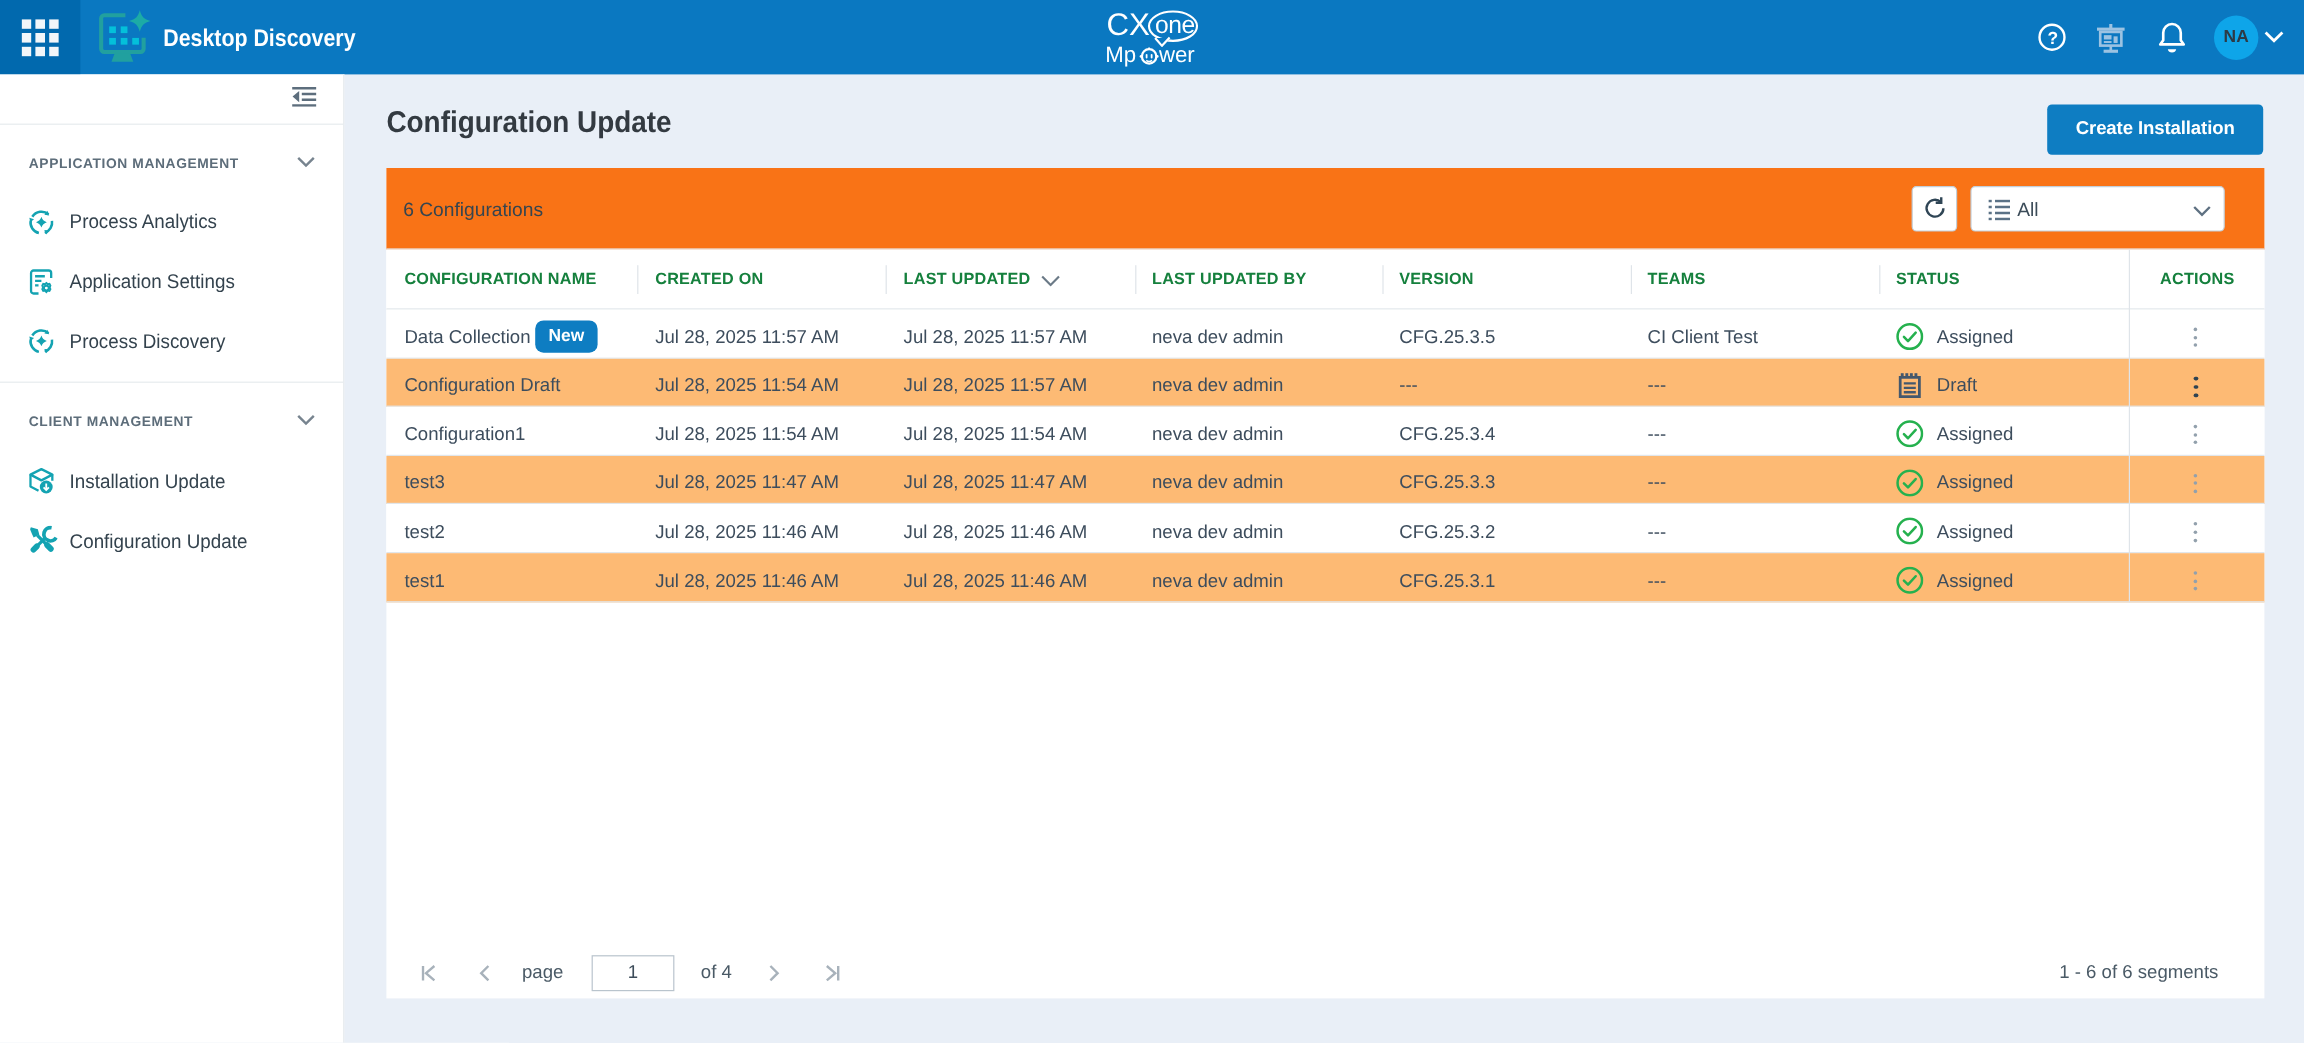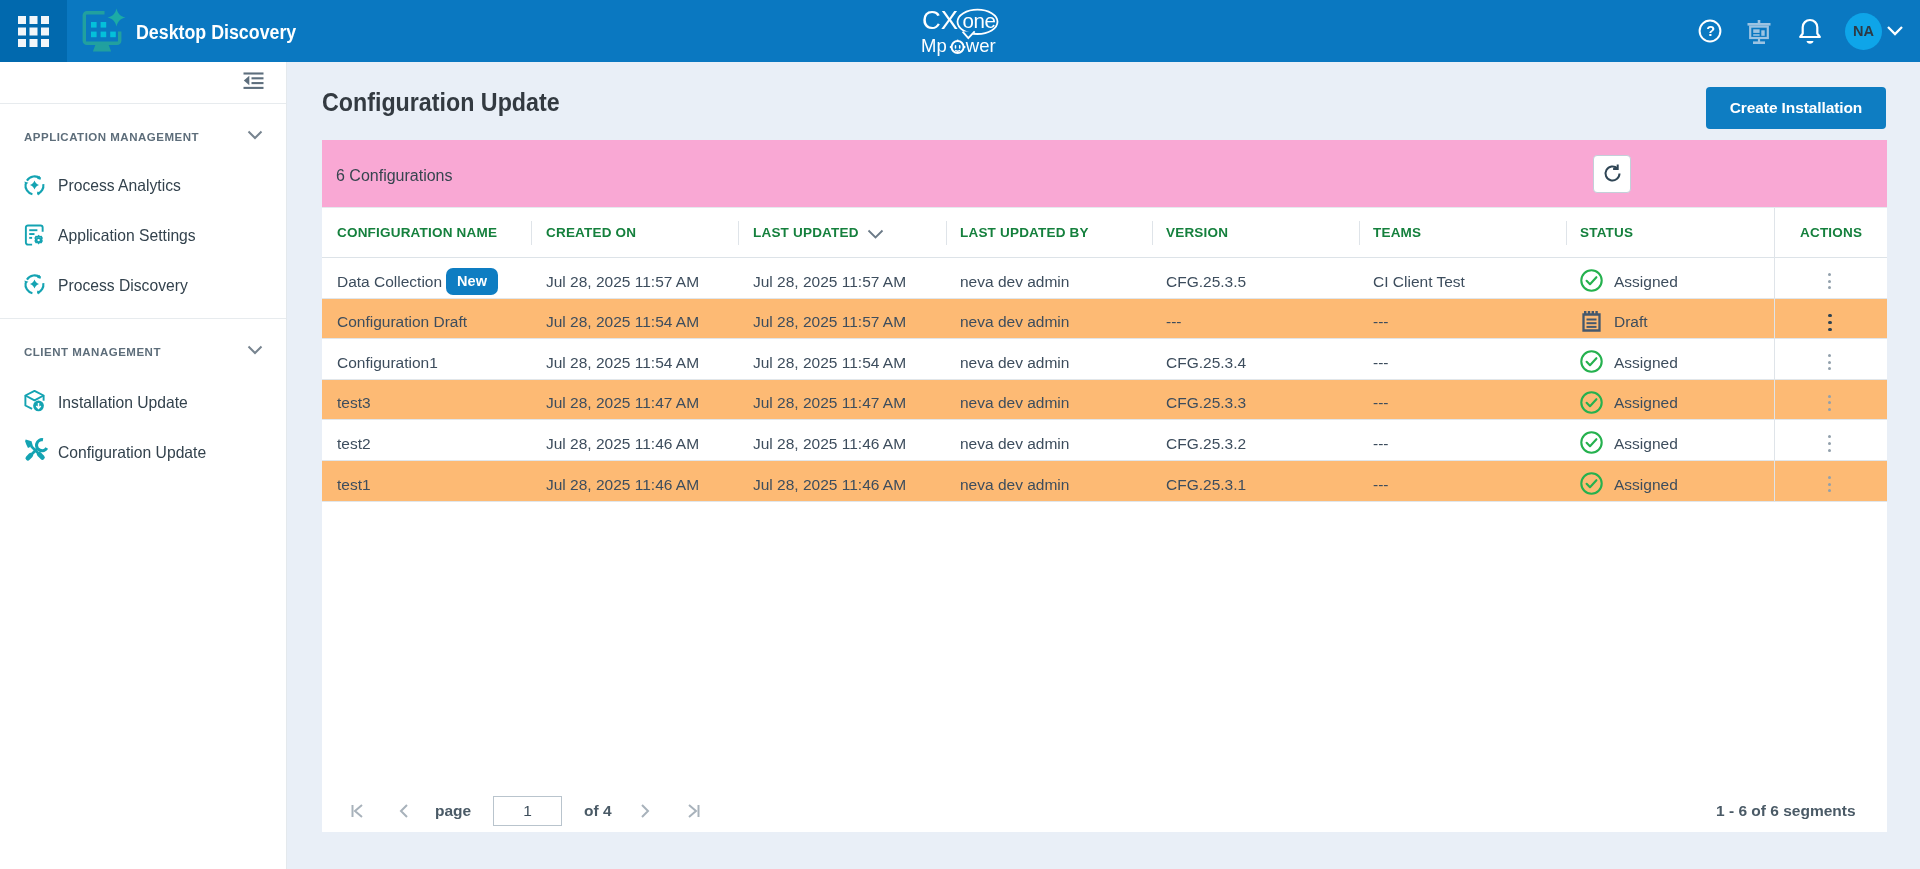--- a/index.html
+++ b/index.html
@@ -10,40 +10,40 @@
   .waffle { position:absolute; left:0; top:0; width:67px; height:62px; background:#0169ae; }
   .apptitle { position:absolute; left:136px; top:1px; height:62px; line-height:62px; color:#fff; font-size:20px; font-weight:bold; transform:scaleX(0.89); transform-origin:left center; }
   .sidebar { position:absolute; left:0; top:62px; width:287px; height:807px; background:#fff; border-right:1px solid #e4e9ed; }
   .side-div { position:absolute; left:0; width:286px; height:0; border-top:1px solid #e7ebee; }
   .sec-head { position:absolute; left:24px; color:#5d6d7a; font-size:11.5px; font-weight:bold; letter-spacing:.5px; }
   .side-item { position:absolute; left:58px; color:#33424d; font-size:16.5px; transform:scaleX(0.95); transform-origin:left; }
   .side-ic { position:absolute; left:23px; }
   .pagehead { position:absolute; left:322px; top:88px; color:#333a41; font-size:25px; font-weight:bold; transform:scaleX(0.93); transform-origin:left; }
   .createbtn { position:absolute; left:1706px; top:87px; width:180px; height:42px; background:#0e7dc2; border-radius:4px; color:#fff; font-size:15.5px; font-weight:bold; letter-spacing:-0.1px; text-align:center; line-height:42px; }
   .card { position:absolute; left:322px; top:140px; width:1565px; height:692px; background:#fff; }
-  .toolbar { position:absolute; left:0; top:0; width:1565px; height:68px; background:#f9a8d4; border-bottom:1px solid #e5eaee; }
+  .toolbar { position:absolute; left:0; top:0; width:1565px; height:68px; background:#f97316; border-bottom:1px solid #e5eaee; }
   .cfgcount { position:absolute; left:14px; top:2px; height:68px; line-height:68px; color:#36454f; font-size:16px; }
   .search { position:absolute; left:148px; top:17px; width:358px; height:36px; background:#fff; border:1px solid #c3cfd9; border-radius:4px; }
   .search .ph { position:absolute; left:40px; top:2px; height:34px; line-height:34px; color:#8494a3; font-size:15.5px; }
   .refreshbtn { position:absolute; left:1271px; top:15px; width:38px; height:38px; background:#fff; border:1px solid #c3cfd9; border-radius:4px; }
   .alldd { position:absolute; left:1320px; top:15px; width:212px; height:38px; background:#fff; border:1px solid #c3cfd9; border-radius:4px; }
   .alldd .lbl { position:absolute; left:38px; top:1.5px; height:36px; line-height:36px; color:#3c4c59; font-size:16px; }
   .thead { position:absolute; left:0; top:68px; width:1565px; height:50px; background:#fff; border-bottom:1px solid #dde3e8; }
   .th { position:absolute; top:0; height:50px; line-height:50px; color:#15803d; font-size:13.5px; font-weight:bold; letter-spacing:.2px; }
   .hsep { position:absolute; top:13px; height:24px; width:0; border-left:1px solid #dfe4e9; }
   .row { position:absolute; left:0; width:1565px; height:40.6px; border-bottom:1px solid #e1e6ea; background:#fff; }
   .row.alt { background:#fdba74; }
   .td { position:absolute; top:3.5px; height:40px; line-height:40px; color:#3d4d5d; font-size:15.5px; white-space:nowrap; }
   .act-sep { position:absolute; left:1452px; top:68px; width:0; height:294px; border-left:1px solid #dfe4e9; }
   .kebab { position:absolute; width:4px; }
   .kebab i { display:block; width:3px; height:3px; border-radius:50%; background:#92a0ac; margin-bottom:3.6px; }
   .kebab.dark i { background:#2e4352; width:3.6px; height:3.6px; margin-bottom:3.4px; }
   .badge { display:inline-block; margin-left:4px; background:#0e7dc2; color:#fff; font-size:14.5px; font-weight:bold; border-radius:7px; padding:0 11px; height:27px; line-height:27px; vertical-align:middle; position:relative; top:-1px; }
   .pag { position:absolute; left:0; top:632px; width:1565px; height:60px; }
-  .pag .txt { position:absolute; top:20px; height:38px; line-height:38px; color:#4a5a66; font-size:15.5px;font-weight:bold; }
+  .pag .txt { position:absolute; top:20px; height:38px; line-height:38px; color:#4a5a66; font-size:15.5px; }
   .pageinput { position:absolute; left:171px; top:24px; width:69px; height:30px; border:1px solid #b9c4cd; background:#fff; text-align:center; line-height:28px; color:#3d4d5a; font-size:15.5px; }
 </style>
 </head>
 <body>
 
 <div class="topbar">
   <div class="waffle">
     <svg class="abs" style="left:18px;top:16px" width="31" height="31" viewBox="0 0 31 31">
       <g fill="#f2f6f9">
         <rect x="0" y="0" width="8" height="8"></rect>
@@ -219,20 +219,38 @@
 
 <div class="card">
   <div class="toolbar">
     <div class="cfgcount">6 Configurations</div>
     <div class="refreshbtn">
       <svg class="abs" style="left:8px;top:7px" width="21" height="21" viewBox="0 0 21 21">
         <path d="M17.5 10.5 a7 7 0 1 1 -2.05 -4.95" fill="none" stroke="#2f4555" stroke-width="2"></path>
         <path d="M15.7 1.4 v4.6 h-4.6" fill="none" stroke="#2f4555" stroke-width="2"></path>
       </svg>
     </div>
+    <div class="alldd">
+      <svg class="abs" style="left:14px;top:10px" width="21" height="18" viewBox="0 0 21 18">
+        <g stroke="#5b7286" stroke-width="1.9">
+          <line x1="5.5" y1="1.5" x2="18" y2="1.5"></line>
+            <line x1="5.5" y1="6.5" x2="18" y2="6.5"></line>
+            <line x1="5.5" y1="11.5" x2="18" y2="11.5"></line>
+            <line x1="5.5" y1="16.5" x2="18" y2="16.5"></line>
+          <line x1="0" y1="1.5" x2="2.8" y2="1.5"></line>
+            <line x1="0" y1="6.5" x2="2.8" y2="6.5"></line>
+            <line x1="0" y1="11.5" x2="2.8" y2="11.5"></line>
+            <line x1="0" y1="16.5" x2="2.8" y2="16.5"></line>
+        </g>
+      </svg>
+      <div class="lbl">All</div>
+      <svg class="abs" style="left:184px;top:15px" width="16" height="10" viewBox="0 0 16 10">
+          <path d="M1.5 1.5 L8 8 L14.5 1.5" fill="none" stroke="#5f7182" stroke-width="2"></path>
+        </svg>
+    </div>
   </div>
 
   <div class="thead">
     <div class="th" style="left:15px">CONFIGURATION NAME</div>
     <div class="th" style="left:224px">CREATED ON</div>
     <div class="th" style="left:431px">LAST UPDATED</div>
     <svg class="abs" style="left:545px;top:21px" width="17" height="10" viewBox="0 0 17 10">
         <path d="M1.5 1.5 L8.5 8.5 L15.5 1.5" fill="none" stroke="#6b7a87" stroke-width="1.8"></path>
       </svg>
     <div class="th" style="left:638px">LAST UPDATED BY</div>

